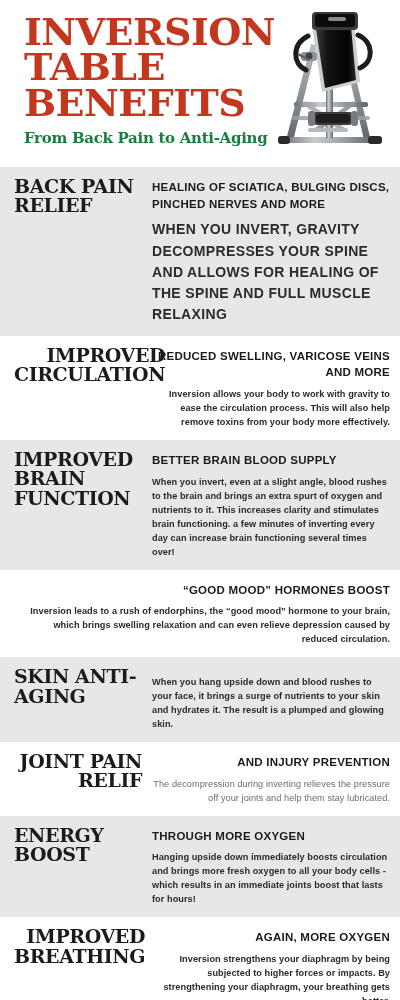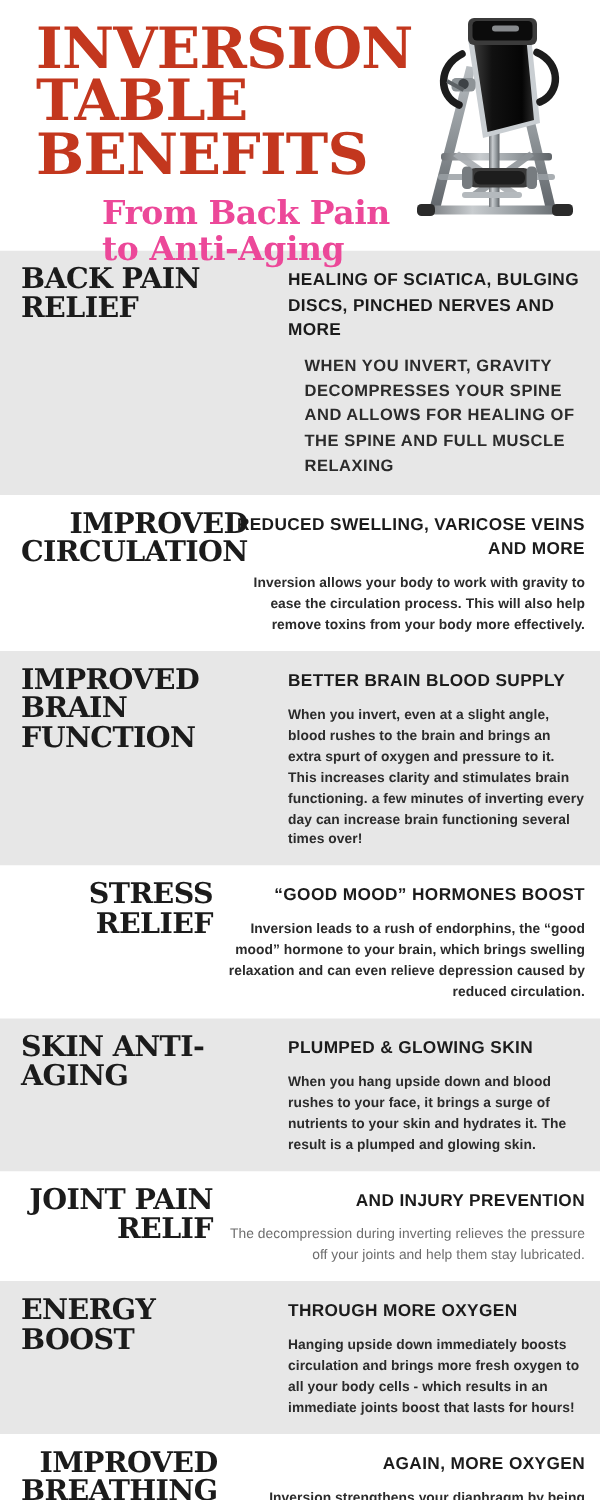--- a/index.html
+++ b/index.html
@@ -22,35 +22,34 @@
     color:#C3371E;
     font-size:38px;
     line-height:0.93;
     letter-spacing:-0.5px;
     text-transform:uppercase;
   }
   .subtitle {
     margin-top:10px;
     font-family:"DejaVu Serif", serif;
     font-weight:bold;
-    color:#ec4899;
-    font-size:22px;
+    color:#15803d;
+    font-size:15px;
     letter-spacing:-0.3px;
     line-height:1.1;
-    margin-left:44px;
   }
 
   
   .table-art { position:absolute; right:4px; top:8px; width:128px; height:150px; }
   .table-art svg { display:block; width:128px; height:150px; }
 
   
   .rows { width:400px; }
   .row { display:flex; width:400px; padding:10px 10px 10px 14px; align-items:flex-start; }
-  .row.shade { background:#E7E7E7;gap:40px; }
+  .row.shade { background:#E7E7E7; }
   .row.plain { background:#FFFFFF;text-align:right; }
 
   .row-left { width:134px; flex:0 0 134px; padding-right:6px; display:flex; align-items:center; }
   .row-label {
     font-family:"DejaVu Serif", serif;
     font-weight:bold;
     font-size:19px;
     line-height:1.02;
     color:#1b1b1b;
     text-transform:uppercase;
@@ -70,21 +69,21 @@
   }
   .row-body {
     margin-top:7px;
     font-family:"Liberation Sans", sans-serif;
     font-weight:bold;
     font-size:9.2px;
     line-height:1.52;
     color:#2b2b2b;
     letter-spacing:0.05px;
   }
-  .row-body.upper { text-transform:uppercase; letter-spacing:0.35px; font-size:11px;margin-left:11px; }
+  .row-body.upper { text-transform:uppercase; letter-spacing:0.35px; font-size:14px; }
   .row-body.light { font-weight:normal; color:#6d6d6d; }
 </style>
 </head>
 <body>
 
 <div class="infographic">
 
   <div class="header">
     <div class="header-text">
       <div class="title-line">Inversion</div>
@@ -176,40 +175,36 @@
         <div class="row-body">Inversion allows your body to work with gravity to ease the circulation process. This will also help remove toxins from your body more effectively.</div>
       </div>
     </div>
 
     <div class="row shade">
       <div class="row-left">
         <div class="row-label">Improved Brain Function</div>
       </div>
       <div class="row-right">
         <div class="row-head">Better brain blood supply</div>
-        <div class="row-body">When you invert, even at a slight angle, blood rushes to the brain and brings an extra spurt of oxygen and pressure to it. This increases clarity and stimulates brain functioning. a few minutes of inverting every day can increase brain functioning several times over!</div>
-      </div>
-    </div>
-
-    <div class="row plain">
-      <div class="row-left">
-        <div class="row-label">Stress Relief</div>
-      </div>
+        <div class="row-body">When you invert, even at a slight angle, blood rushes to the brain and brings an extra spurt of oxygen and nutrients to it. This increases clarity and stimulates brain functioning. a few minutes of inverting every day can increase brain functioning several times over!</div>
+      </div>
+    </div>
+
+    <div class="row plain">
       <div class="row-right">
         <div class="row-head">“Good mood” hormones boost</div>
         <div class="row-body">Inversion leads to a rush of endorphins, the “good mood” hormone to your brain, which brings swelling relaxation and can even relieve depression caused by reduced circulation.</div>
       </div>
     </div>
 
     <div class="row shade">
       <div class="row-left">
         <div class="row-label">Skin Anti- Aging</div>
       </div>
       <div class="row-right">
-        <div class="row-head">Plumped &amp; glowing skin</div>
         <div class="row-body">When you hang upside down and blood rushes to your face, it brings a surge of nutrients to your skin and hydrates it. The result is a plumped and glowing skin.</div>
       </div>
     </div>
 
     <div class="row plain">
       <div class="row-left">
         <div class="row-label">Joint Pain Relif</div>
       </div>
       <div class="row-right">
         <div class="row-head">And injury prevention</div>

